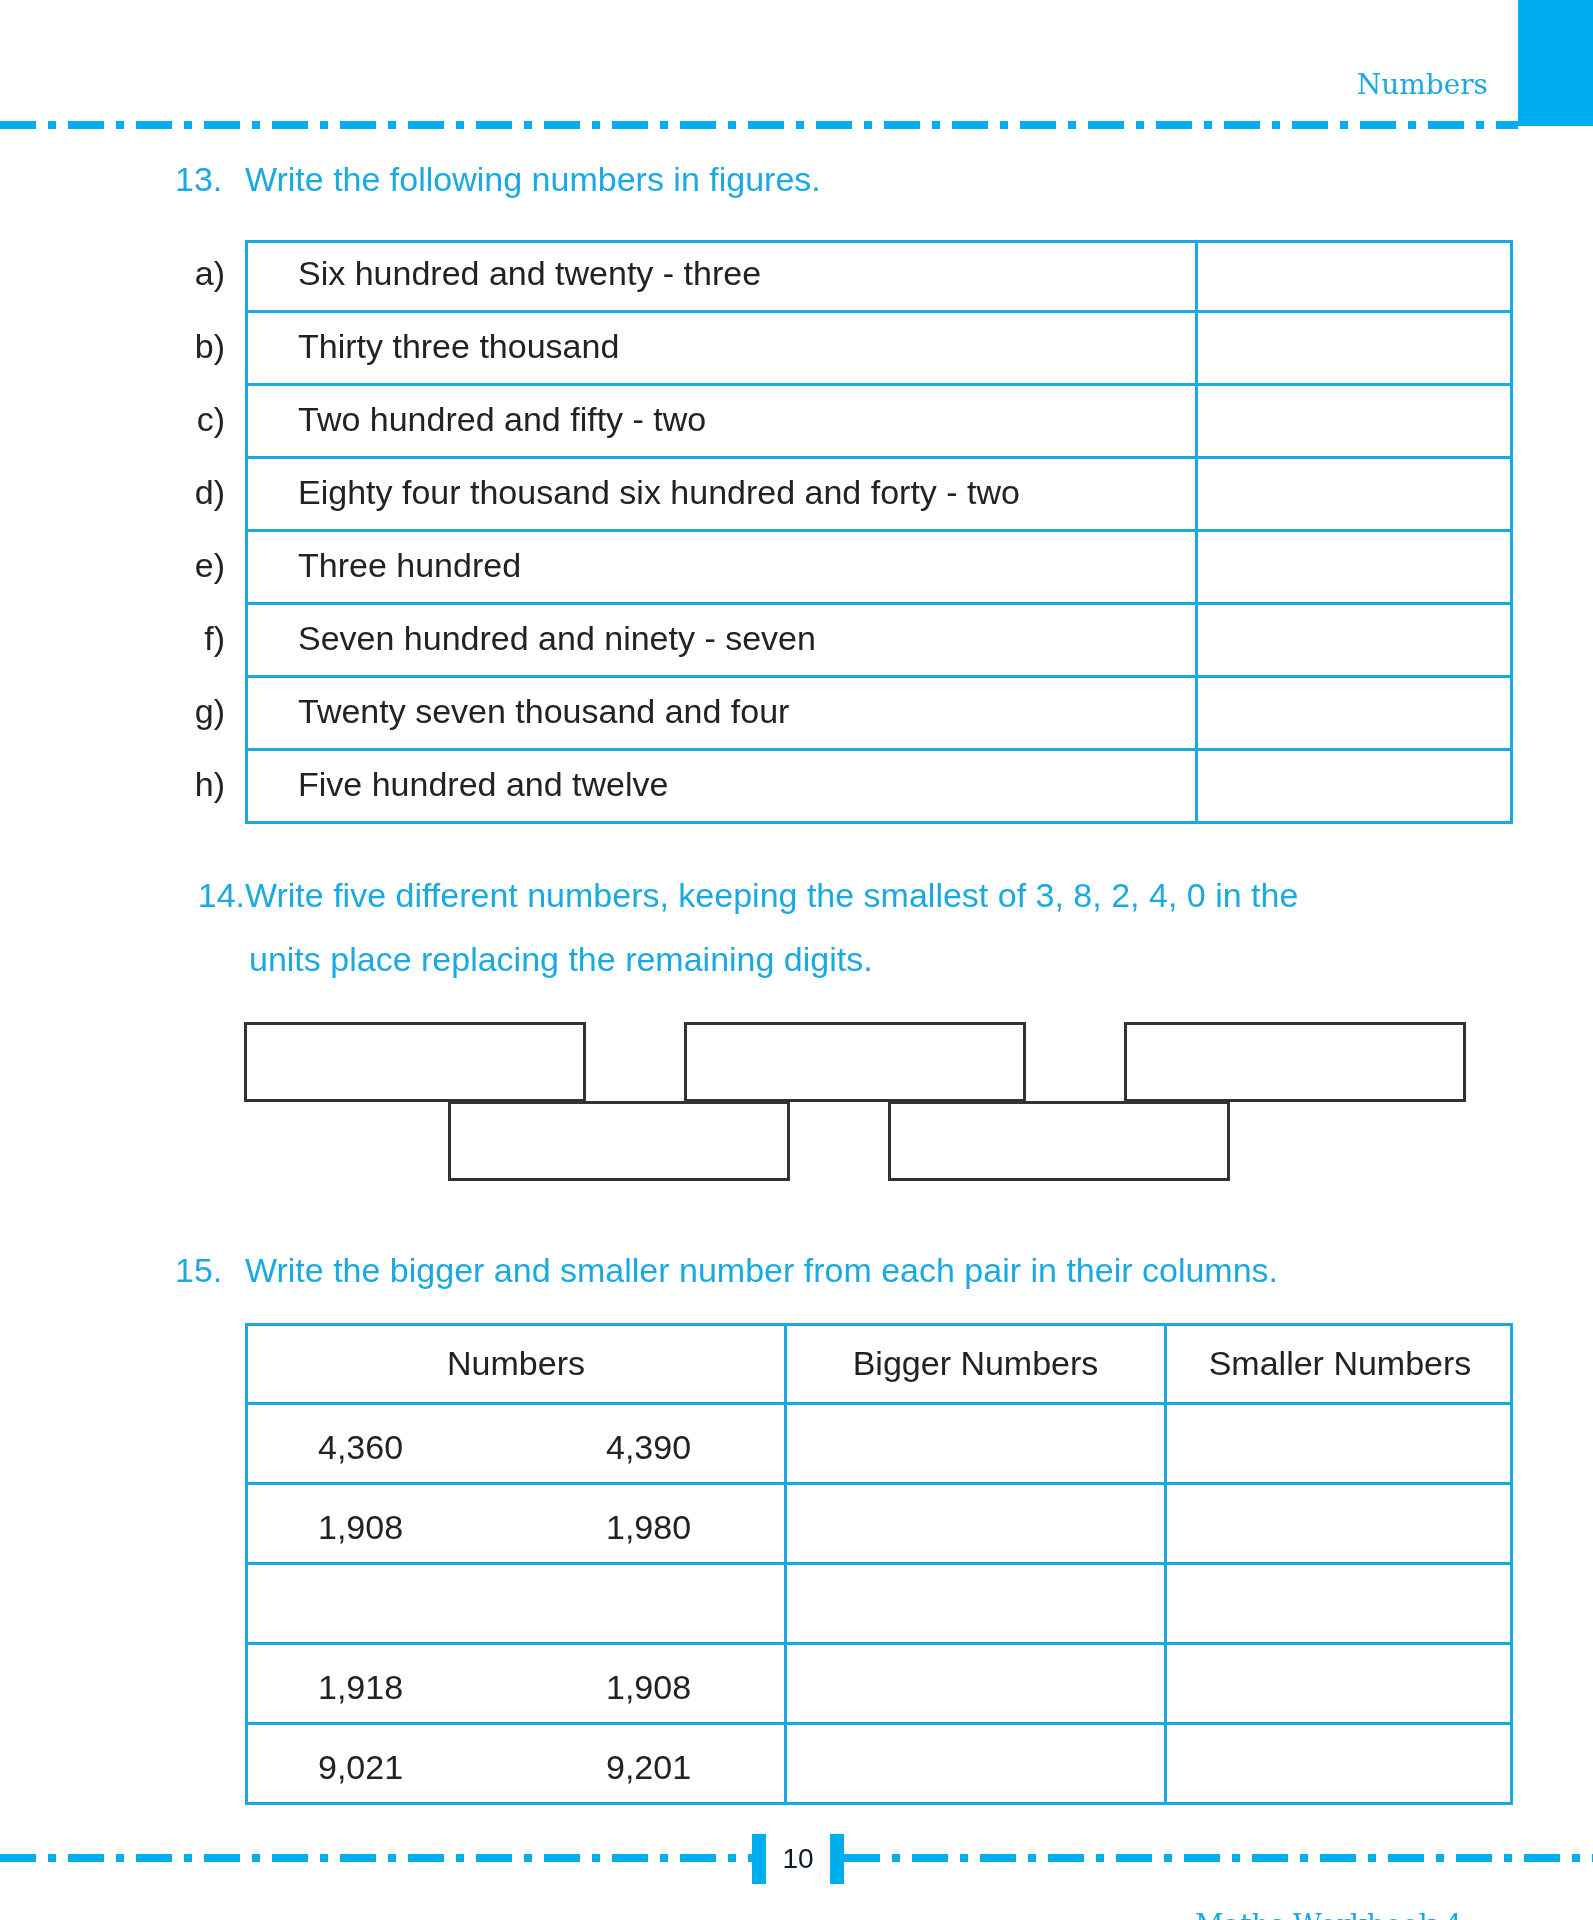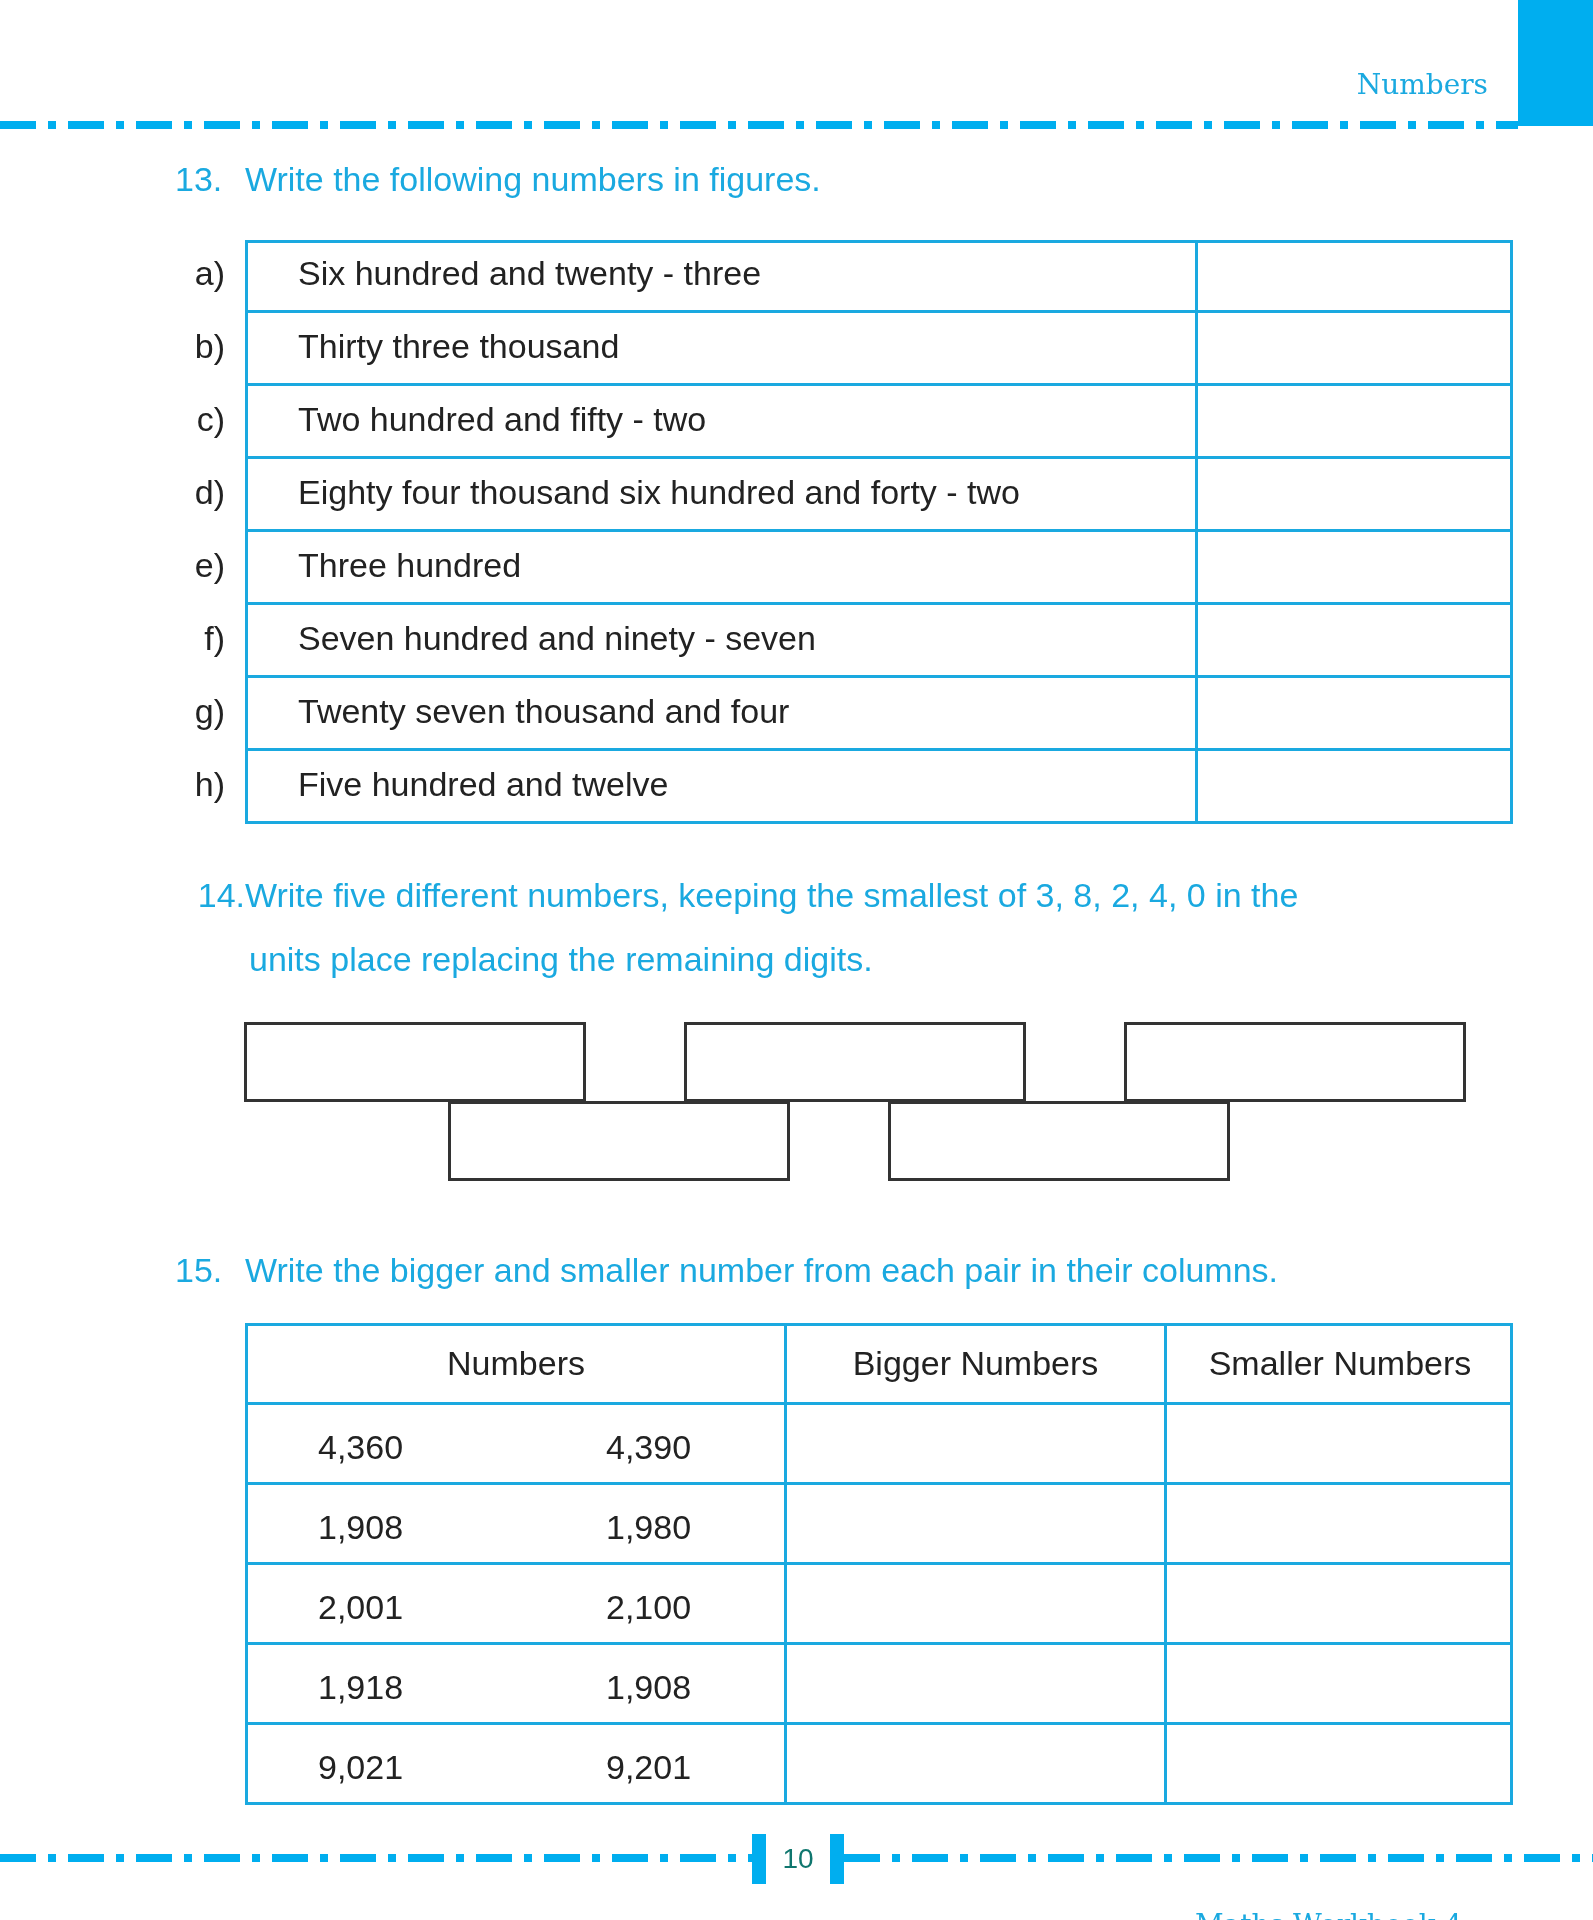--- a/index.html
+++ b/index.html
@@ -38,21 +38,21 @@
   .c-num { left:0; width:536px; }
   .c-big { left:536px; width:380px; border-left:3px solid #1aa9e0; }
   .c-small { left:916px; width:349px; border-left:3px solid #1aa9e0; }
   .head-text { position:absolute; top:18px; width:100%; text-align:center; }
   .n1 { position:absolute; left:70px; top:23px; }
   .n2 { position:absolute; left:358px; top:23px; }
 
   
   .page-box { left:752px; top:1834px; width:92px; height:50px; }
   .page-bar { position:absolute; top:0; width:14px; height:50px; background:#00aeef; }
-  .page-num { position:absolute; left:14px; width:64px; top:9px; text-align:center; font-size:28px; color:#0f766e; }
+  .page-num { position:absolute; left:14px; width:64px; top:9px; text-align:center; font-size:28px; color:#0f172a; }
   .book-title { left:1195px; top:1908px; font-family:"DejaVu Serif", serif; font-size:28px; color:#1aa9e0; }
 </style>
 </head>
 <body>
 
 <div class="abs tab-block"></div>
 <div class="abs chapter-title">Numbers</div>
 <div class="abs dash-line dash-top"></div>
 
 <div class="abs q-title" style="left:175px; top:160px;">
@@ -147,24 +147,20 @@
   </div>
   <div class="t15-row">
     <div class="t15-cell c-num">
         <span class="n1">1,908</span>
         <span class="n2">1,980</span>
       </div>
     <div class="t15-cell c-big"></div>
     <div class="t15-cell c-small"></div>
   </div>
   <div class="t15-row">
-    <div class="t15-cell c-num">
-        <span class="n1">2,001</span>
-        <span class="n2">2,100</span>
-      </div>
     <div class="t15-cell c-big"></div>
     <div class="t15-cell c-small"></div>
   </div>
   <div class="t15-row">
     <div class="t15-cell c-num">
         <span class="n1">1,918</span>
         <span class="n2">1,908</span>
       </div>
     <div class="t15-cell c-big"></div>
     <div class="t15-cell c-small"></div>

